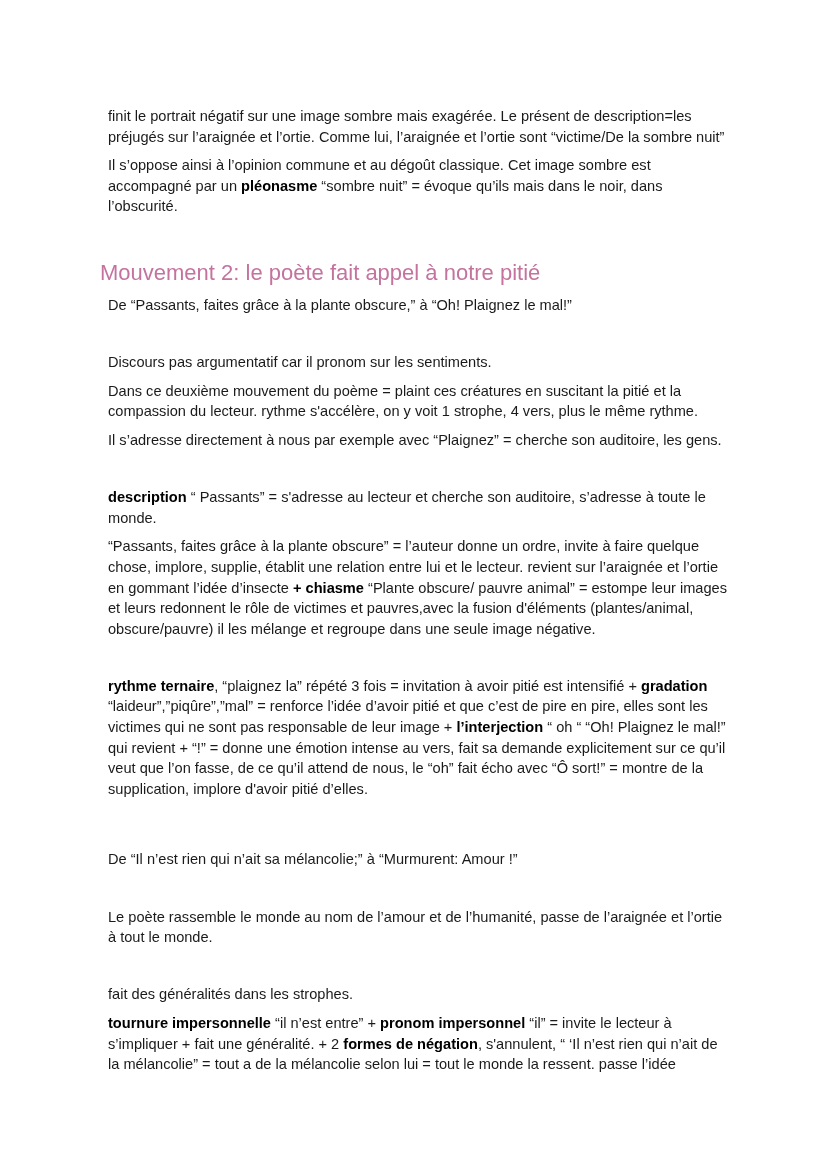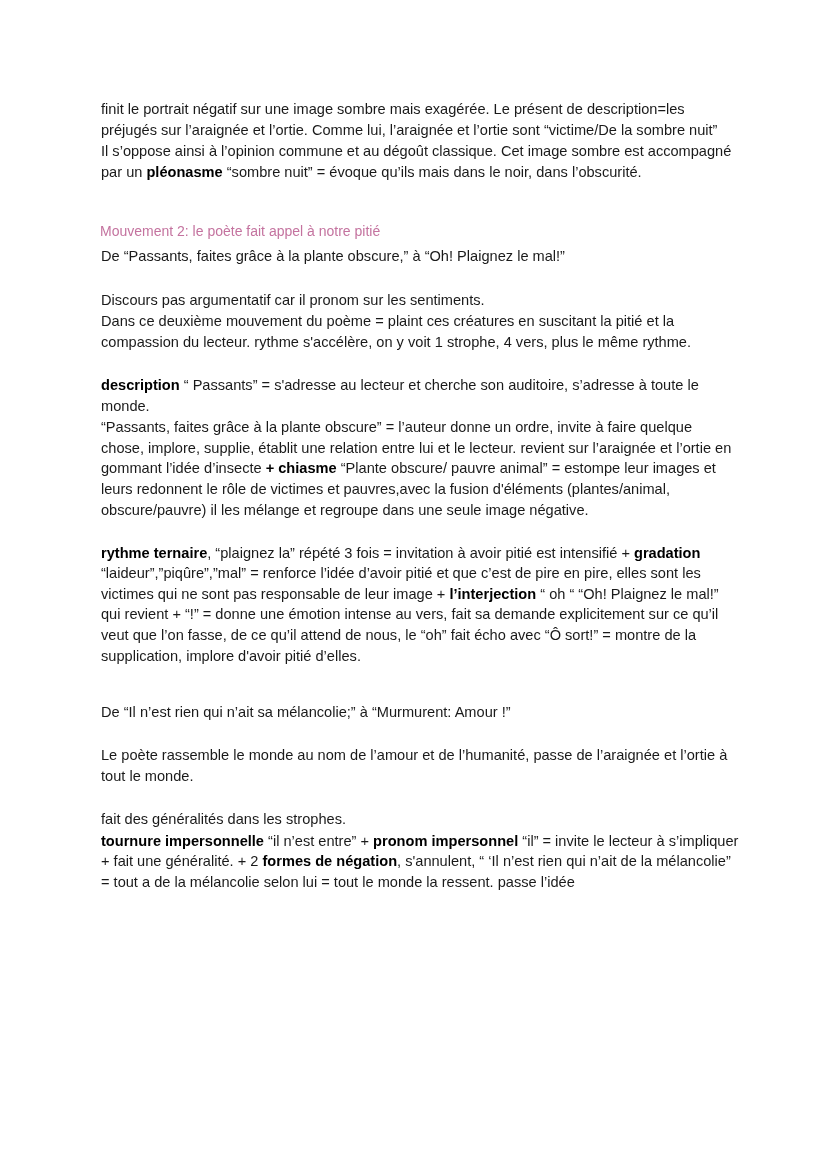--- a/index.html
+++ b/index.html
@@ -1,37 +1,38 @@
 <!DOCTYPE html>
 <html><head>
   <meta charset="utf-8">
   <style>
     html, body { margin: 0; padding: 0; background: #ffffff; }
     body { width: 828px; height: 1169px; position: relative; overflow: hidden; }
     .page { position: absolute; left: 100px; top: 98px; width: 640px;
       font-family: "Liberation Sans", sans-serif; font-size: 14.6px; line-height: 20.6px; color: #1a1a1a; }
-    .p { margin: 1px; }
+    .p { margin: 8px; }
     .gap { height: 20.6px; }
     .gap2 { height: 34px; }
-    .h { font-family: "Liberation Sans", sans-serif; font-size: 14px; line-height: 28px; color: #c4739f; margin: 0; font-weight: normal; }
+    .h { font-family: "Liberation Sans", sans-serif; font-size: 22px; line-height: 28px; color: #c4739f; margin: 0; font-weight: normal; }
     b { font-weight: bold; color: #000000; }
   </style>
 </head>
 <body>
 
 <div class="page">
   <p class="p">finit le portrait négatif sur une image sombre mais exagérée. Le présent de description=les préjugés sur l’araignée et l’ortie. Comme lui, l’araignée et l’ortie sont “victime/De la sombre nuit”</p>
   <p class="p"><span>Il s’oppose ainsi à l’opinion commune et au dégoût classique. Cet image sombre est accompagné par un </span><b>pléonasme</b><span> “sombre nuit” = évoque qu’ils mais dans le noir, dans l’obscurité.</span></p>
 
   <div class="gap2"></div>
   <h2 class="h">Mouvement 2: le poète fait appel à notre pitié</h2>
   <p class="p">De “Passants, faites grâce à la plante obscure,” à “Oh! Plaignez le mal!”</p>
   <div class="gap"></div>
   <p class="p">Discours pas argumentatif car il pronom sur les sentiments.</p>
   <p class="p">Dans ce deuxième mouvement du poème = plaint ces créatures en suscitant la pitié et la compassion du lecteur. rythme s'accélère, on y voit 1 strophe, 4 vers, plus le même rythme.</p>
+  <p class="p">Il s’adresse directement à nous par exemple avec “Plaignez” = cherche son auditoire, les gens.</p>
   <div class="gap"></div>
   <p class="p"><b>description</b><span> “ Passants” = s'adresse au lecteur et cherche son auditoire, s’adresse à toute le monde.</span></p>
   <p class="p"><span>“Passants, faites grâce à la plante obscure” = l’auteur donne un ordre, invite à faire quelque chose, implore, supplie, établit une relation entre lui et le lecteur. revient sur l’araignée et l’ortie en gommant l’idée d’insecte </span><b>+ chiasme</b><span> “Plante obscure/ pauvre animal” = estompe leur images et leurs redonnent le rôle de victimes et pauvres,avec la fusion d'éléments (plantes/animal, obscure/pauvre) il les mélange et regroupe dans une seule image négative.</span></p>
   <div class="gap"></div>
   <p class="p"><b>rythme ternaire</b><span>, “plaignez la” répété 3 fois = invitation à avoir pitié est intensifié + </span><b>gradation</b><span> “laideur”,”piqûre”,”mal” = renforce l’idée d’avoir pitié et que c’est de pire en pire, elles sont les victimes qui ne sont pas responsable de leur image + </span><b>l’interjection</b><span> “ oh “ “Oh! Plaignez le mal!” qui revient + “!” = donne une émotion intense au vers, fait sa demande explicitement sur ce qu’il veut que l’on fasse, de ce qu’il attend de nous, le “oh” fait écho avec “Ô sort!” = montre de la supplication, implore d'avoir pitié d’elles.</span></p>
 
   <div class="gap2"></div>
   <p class="p">De “Il n’est rien qui n’ait sa mélancolie;” à “Murmurent: Amour !”</p>
   <div class="gap"></div>
   <p class="p">Le poète rassemble le monde au nom de l’amour et de l’humanité, passe de l’araignée et l’ortie à tout le monde.</p>

